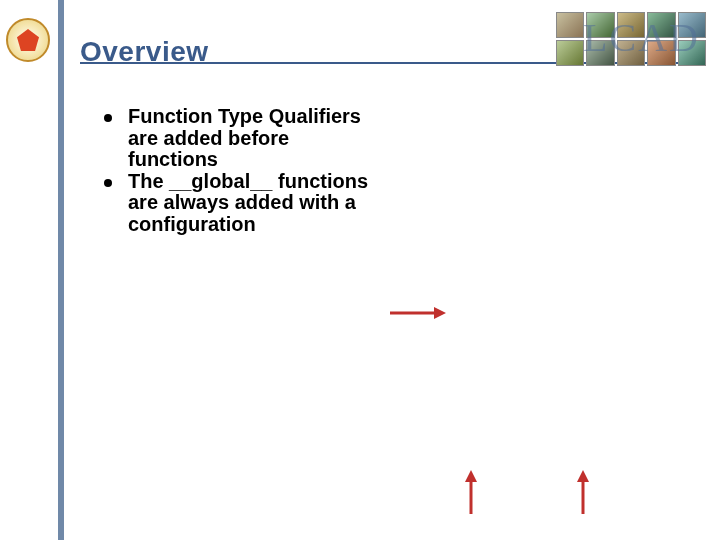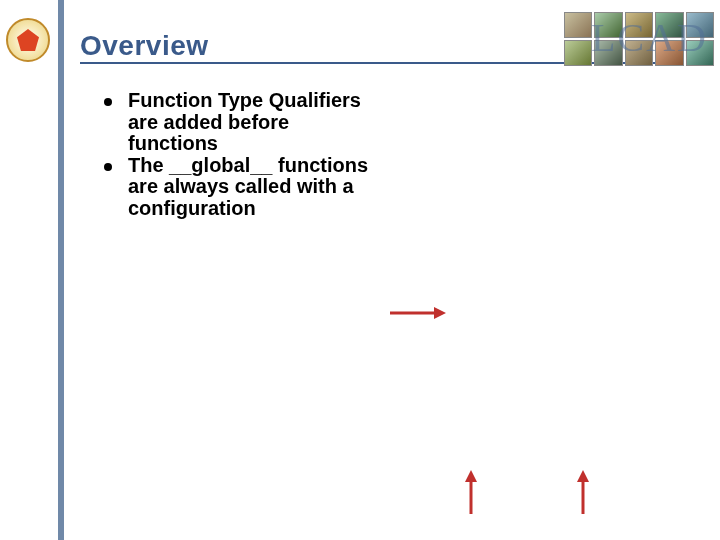--- a/index.html
+++ b/index.html
@@ -38,37 +38,37 @@
     position: absolute;
     left: 50%; top: 50%;
     width: 22px; height: 22px;
     transform: translate(-50%, -50%);
     background: #d42; 
     clip-path: polygon(50% 0%, 100% 38%, 82% 100%, 18% 100%, 0% 38%);
   }
   .title {
     position: absolute;
     left: 80px;
-    top: 30px;
+    top: 36px;
     font-size: 28px;
     font-weight: bold;
     color: #3a5a8a;
     letter-spacing: 0.5px;
   }
   .title-underline {
     position: absolute;
     left: 80px;
     top: 62px;
     width: 600px;
     height: 2px;
     background: #3a5a8a;
   }
   .lcad-block {
     position: absolute;
-    right: 6px;
+    right: 14px;
     top: 12px;
     width: 150px;
     height: 54px;
   }
   .lcad-thumbs {
     display: grid;
     grid-template-columns: repeat(5, 1fr);
     grid-template-rows: repeat(2, 1fr);
     gap: 2px;
     width: 150px;
@@ -95,21 +95,21 @@
     font-family: Georgia, 'Times New Roman', serif;
     font-size: 40px;
     font-weight: normal;
     color: rgba(80,110,150,0.55);
     letter-spacing: 2px;
     pointer-events: none;
   }
   .content {
     position: absolute;
     left: 102px;
-    top: 90px;
+    top: 106px;
     width: 270px;
   }
   ul.bullets {
     list-style: none;
   }
   ul.bullets li {
     position: relative;
     padding-left: 26px;
     font-size: 20px;
     font-weight: bold;
@@ -177,21 +177,21 @@
     <div class="thumb"></div>
     <div class="thumb"></div>
     <div class="thumb"></div>
   </div>
   <div class="lcad-text">LCAD</div>
 </div>
 
 <div class="content">
   <ul class="bullets">
     <li><span>Function Type Qualifiers are added before functions</span></li>
-    <li><span>The __global__ functions are always called with a configuration</span></li>
+    <li><span>The __global__ functions are always added with a configuration</span></li>
   </ul>
 </div>
 
 <div class="arrow-right">
   <svg viewBox="0 0 56 16">
       <line x1="0" y1="8" x2="44" y2="8" stroke="#c0302d" stroke-width="3"></line>
       <polygon points="44,2 56,8 44,14" fill="#c0302d"></polygon>
     </svg>
 </div>
 <div class="arrow-up-1">

